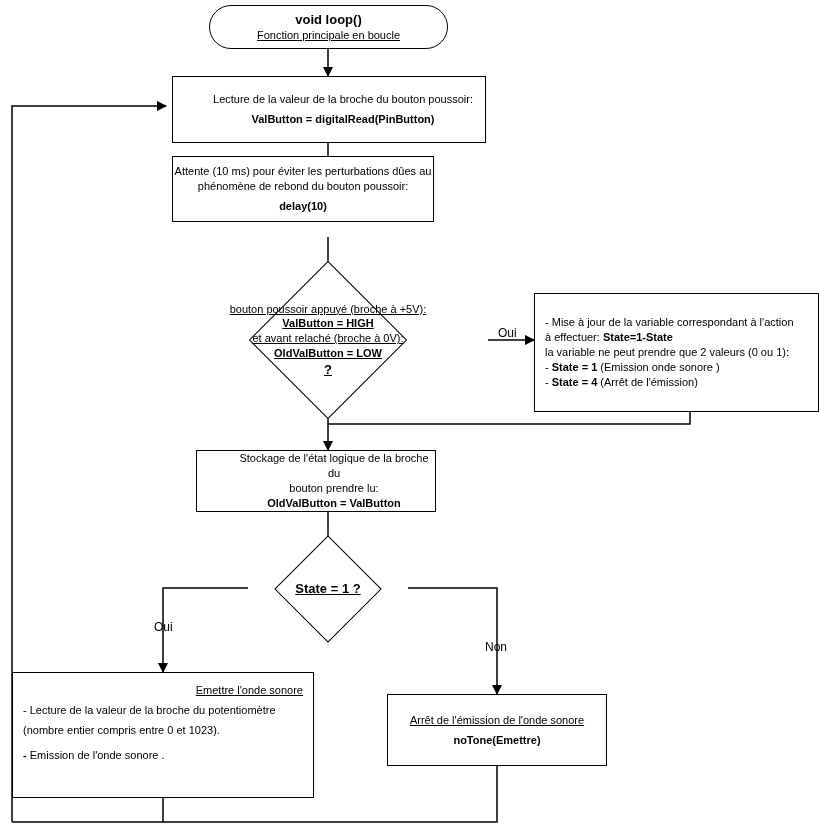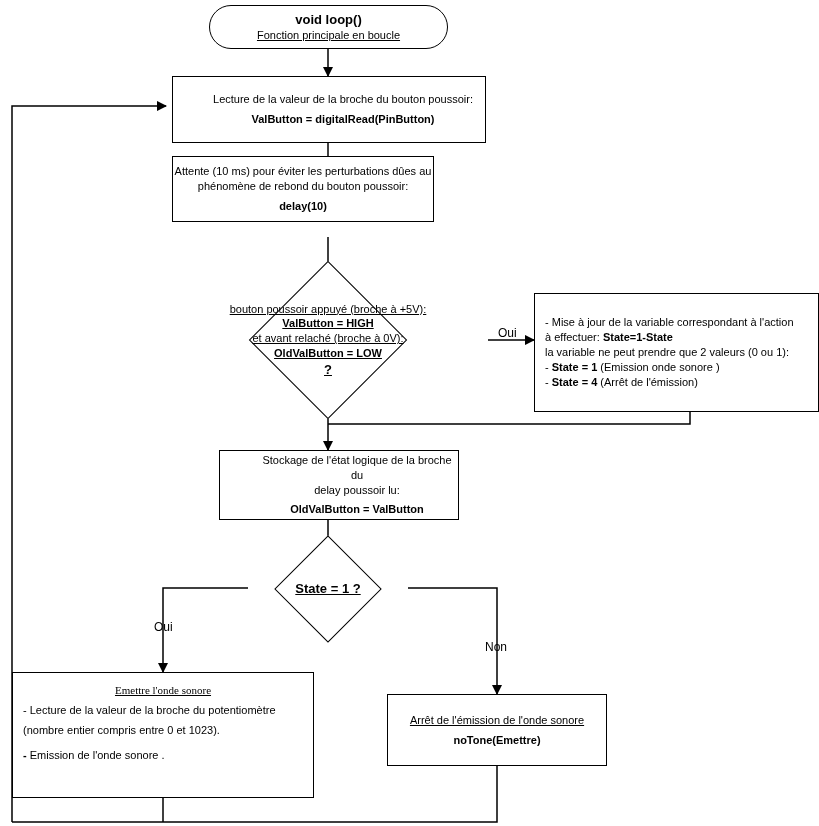--- a/index.html
+++ b/index.html
@@ -181,39 +181,39 @@
     <span class="line">
       <span>- </span><span class="bold">State = 1</span><span> (Emission onde sonore )</span>
     </span>
     <span class="line">
       <span>- </span><span class="bold">State = 4</span><span> (Arrêt de l'émission)</span>
     </span>
   </div>
 
   <div class="edge-label" style="left:498px; top:326px;">Oui</div>
 
-  <div class="node plain" style="left:219px; top:450px; width:240px; height:70px;padding-left:36px;">
+  <div class="node plain" style="left:196px; top:450px; width:240px; height:62px;padding-left:36px;">
     <span class="line">Stockage de l'état logique de la broche du</span>
-    <span class="line">delay poussoir lu:</span>
+    <span class="line">bouton prendre lu:</span>
     <span class="mono-gap"></span>
     <span class="line bold">OldValButton = ValButton</span>
   </div>
 
   <div class="diamond" style="left:248px; top:551px; width:160px; height:76px;">
     <div class="shape" style="width:74px; height:74px;"></div>
     <div class="label">
       <span class="line bold big">State = 1 ?</span>
     </div>
   </div>
 
   <div class="edge-label" style="left:154px; top:620px;">Oui</div>
   <div class="edge-label" style="left:485px; top:640px;">Non</div>
 
   <div class="node plain left-align" style="left:12px; top:672px; width:302px; height:126px; justify-content:flex-start; padding-top:10px;">
-    <span class="line under" style="text-align:center;font-family:Liberation Serif, serif;">Emettre l'onde sonore</span>
+    <span class="line under" style="text-align:right;">Emettre l'onde sonore</span>
     <span class="mono-gap"></span>
     <span class="line">- Lecture de la valeur de la broche du potentiomètre</span>
     <span class="mono-gap"></span>
     <span class="line">(nombre entier compris entre 0 et 1023).</span>
     <span class="mono-gap"></span>
     <span class="mono-gap"></span>
     <span class="line">
       <span class="bold">- </span><span>Emission de l'onde sonore .</span>
     </span>
   </div>

